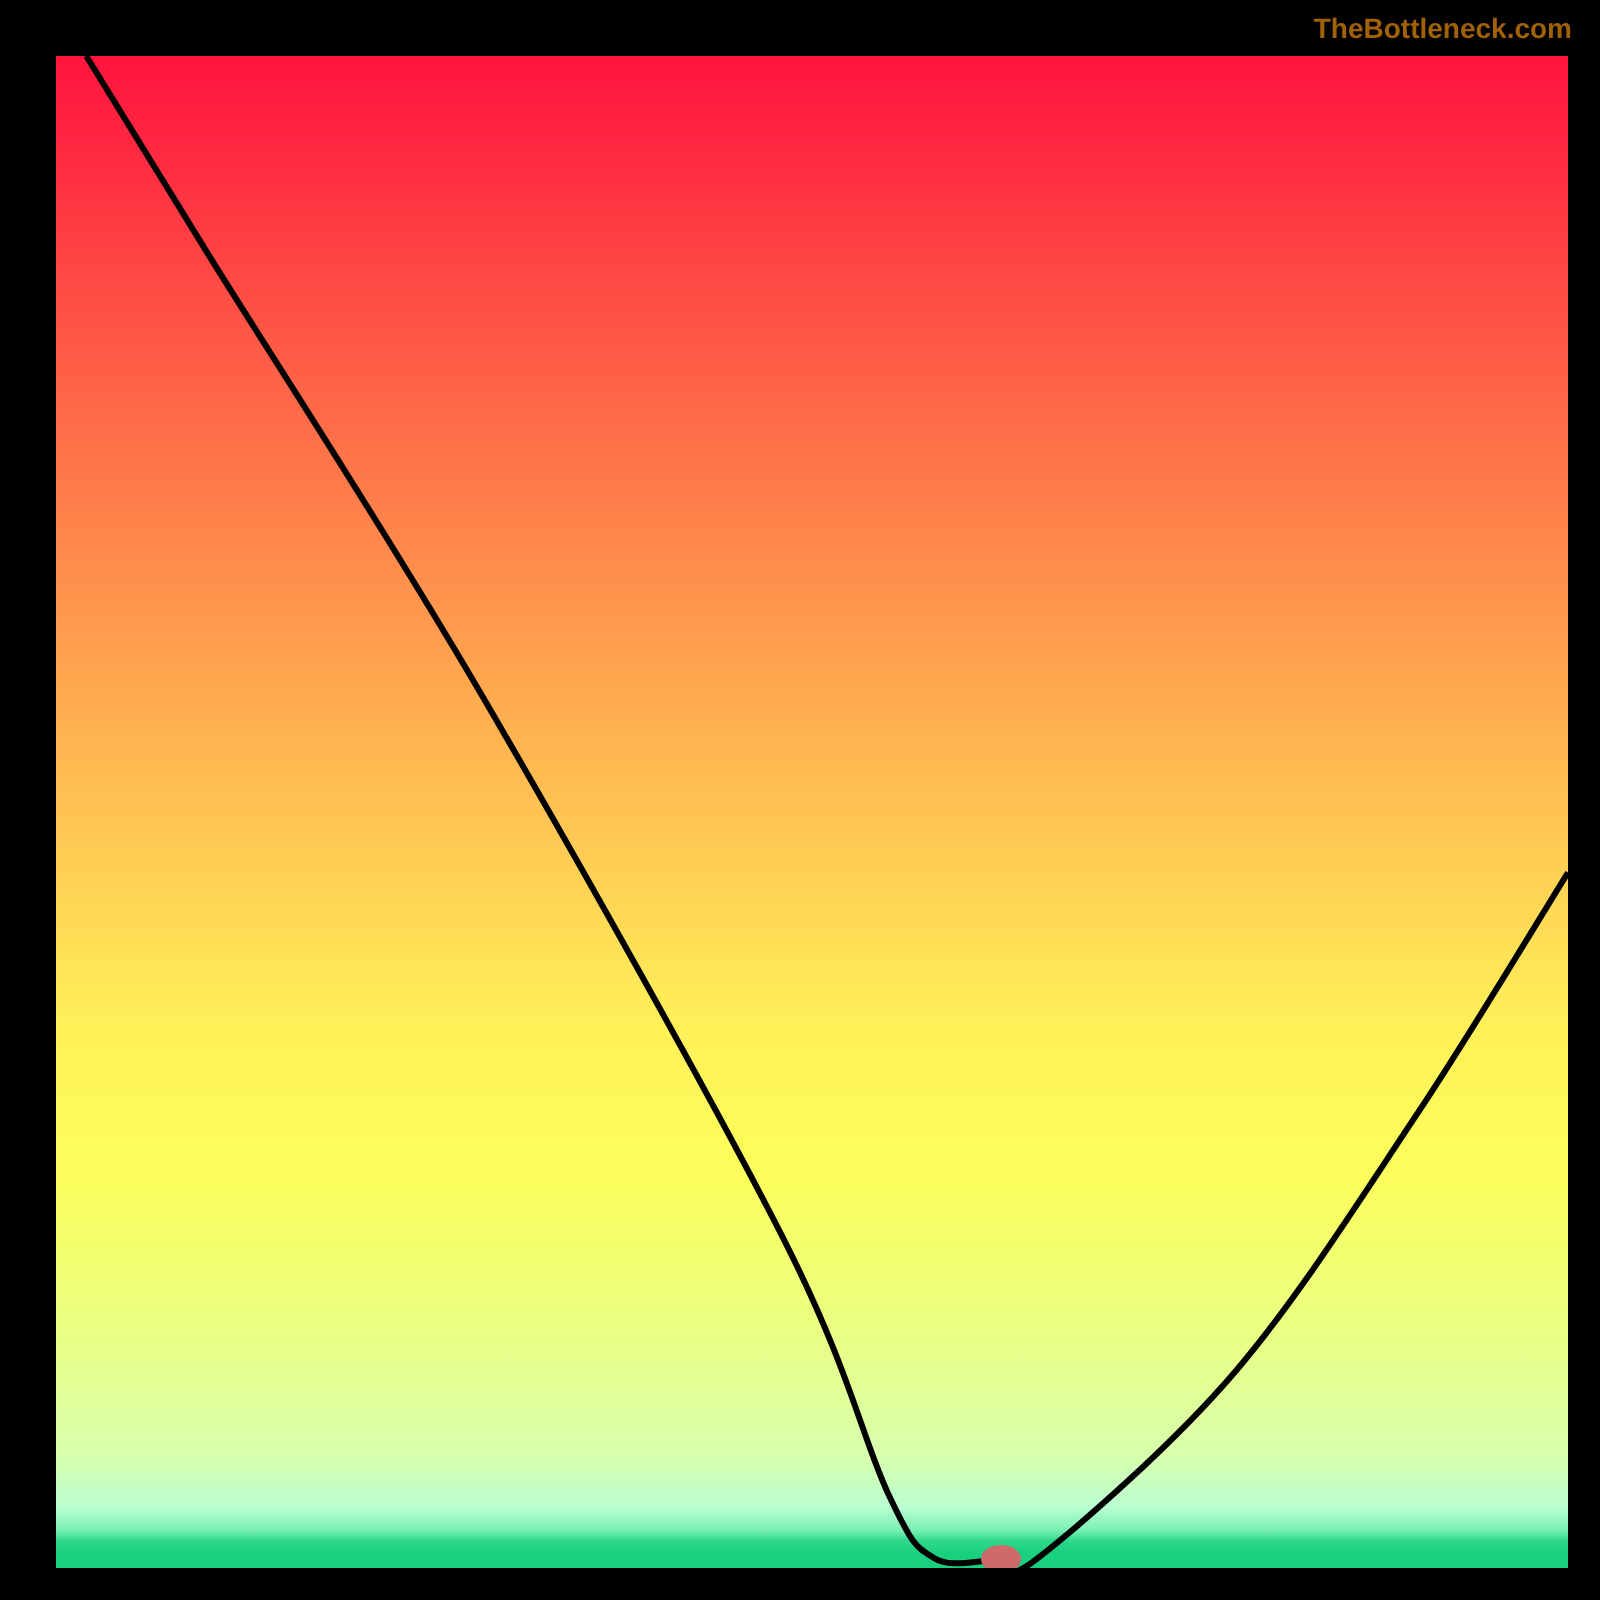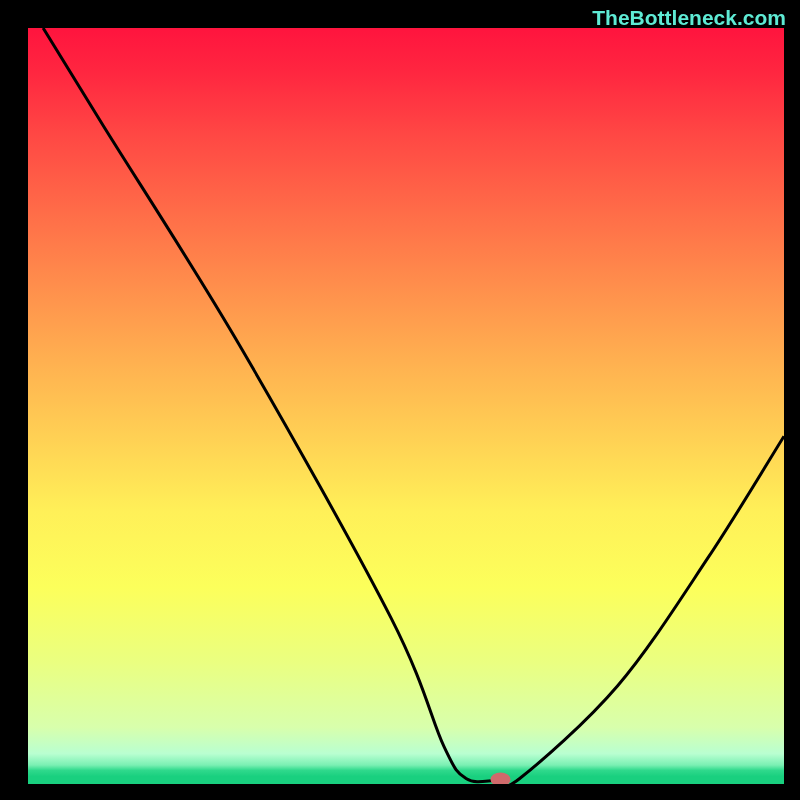--- a/index.html
+++ b/index.html
@@ -8,22 +8,22 @@
     width: 800px;
     height: 800px;
     background: #000;
     position: relative;
     font-family: Arial, sans-serif;
   }
   .watermark {
     position: absolute;
     top: 6px;
     right: 14px;
-    color: #5eead4;
-    font-size: 21px;
+    color: #a16207;
+    font-size: 14px;
     font-weight: bold;
     z-index: 10;
     text-align: center;
   }
   .plot-area {
     position: absolute;
     left: 28px;
     top: 28px;
     width: 756px;
     height: 756px;

